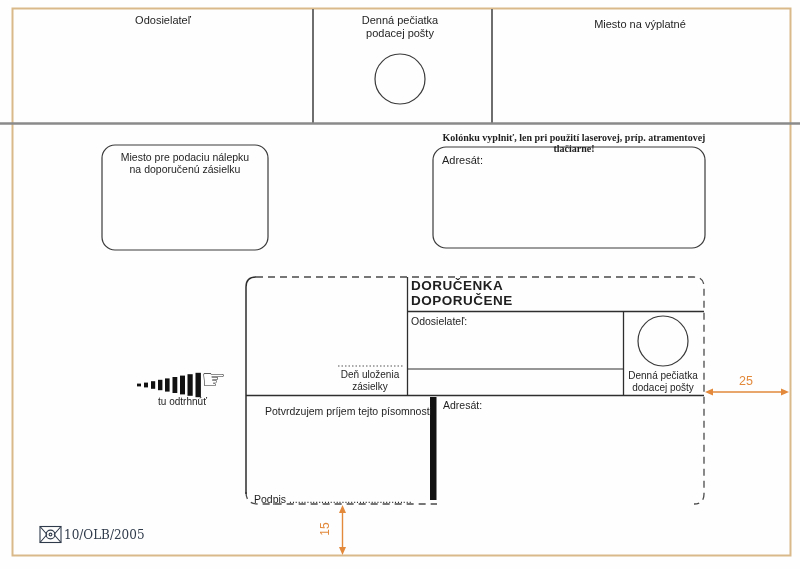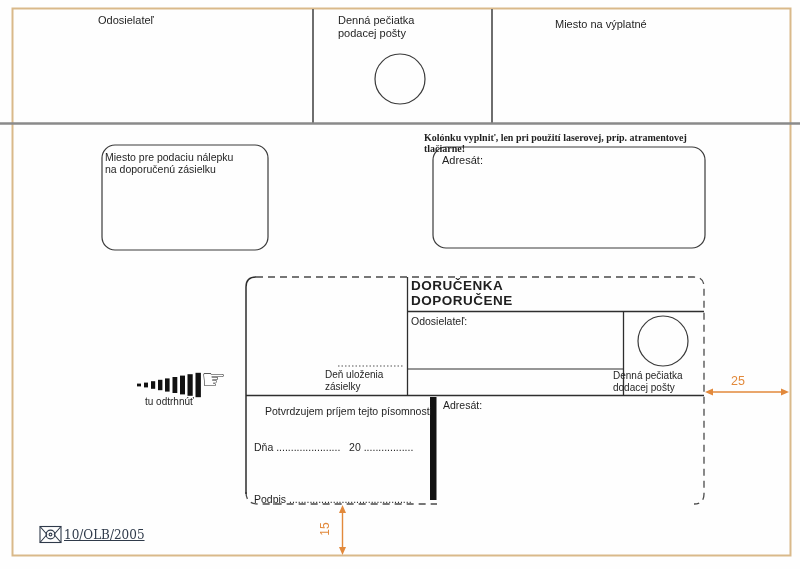--- a/index.html
+++ b/index.html
@@ -1,19 +1,19 @@
 <!DOCTYPE html>
 <html><head>
 <meta charset="utf-8">
 <style>
   html,body{margin:0;padding:0;background:#ffffff;}
   #page{position:relative;width:800px;height:569px;background:#fefefe;overflow:hidden;
         font-family:"Liberation Sans", sans-serif;color:#1f1f1f;}
   .abs{position:absolute;}
-  .ctr{text-align:left;}
+  .ctr{text-align:center;}
   .lbl{font-size:11px;line-height:13px;}
   .sm{font-size:10.5px;line-height:12px;}
   .xs{font-size:10px;line-height:11.5px;}
   .bold{font-weight:bold;}
   .pre{white-space:pre;}
   #svg-layer{position:absolute;left:0;top:0;pointer-events:none;}
   .title{font-size:13.5px;line-height:14.5px;font-weight:bold;letter-spacing:.5px;}
   .orange{color:#e2893b;}
   .serif{font-family:"DejaVu Serif","Liberation Serif",serif;}
   .rot{transform:rotate(-90deg);transform-origin:center;}
@@ -119,27 +119,26 @@
     <div>zásielky</div>
   </div>
 
   <div class="abs xs ctr" style="left:613px;top:370px;width:100px;">
     <div>Denná pečiatka</div>
     <div>dodacej pošty</div>
   </div>
 
   <div class="abs sm" style="left:265px;top:405px;">Potvrdzujem príjem tejto písomnosti</div>
 
-  <div class="abs sm pre" style="left:254px;top:441px;">Dňa ......................   20 .................</div>
 
   <div class="abs sm pre" style="left:254px;top:493px;">Podpis ..........................................</div>
 
   <div class="abs sm" style="left:443px;top:399px;">Adresát:</div>
 
   <div class="abs hand" style="left:201px;top:366px;">☞</div>
   <div class="abs ctr" style="left:145px;top:396px;width:75px;font-size:10px;">tu odtrhnúť</div>
 
-  <div class="abs serif" style="left:64px;top:528px;font-size:12px;color:#2f3a4a;text-decoration:underline;">10/OLB/2005</div>
+  <div class="abs serif" style="left:64px;top:528px;font-size:12px;color:#2f3a4a;">10/OLB/2005</div>
 
   <div class="abs orange rot" style="left:318px;top:522px;font-size:12px;">15</div>
   <div class="abs orange ctr" style="left:731px;top:374px;width:30px;font-size:12.5px;">25</div>
 
 </div>
 
 </body></html>

